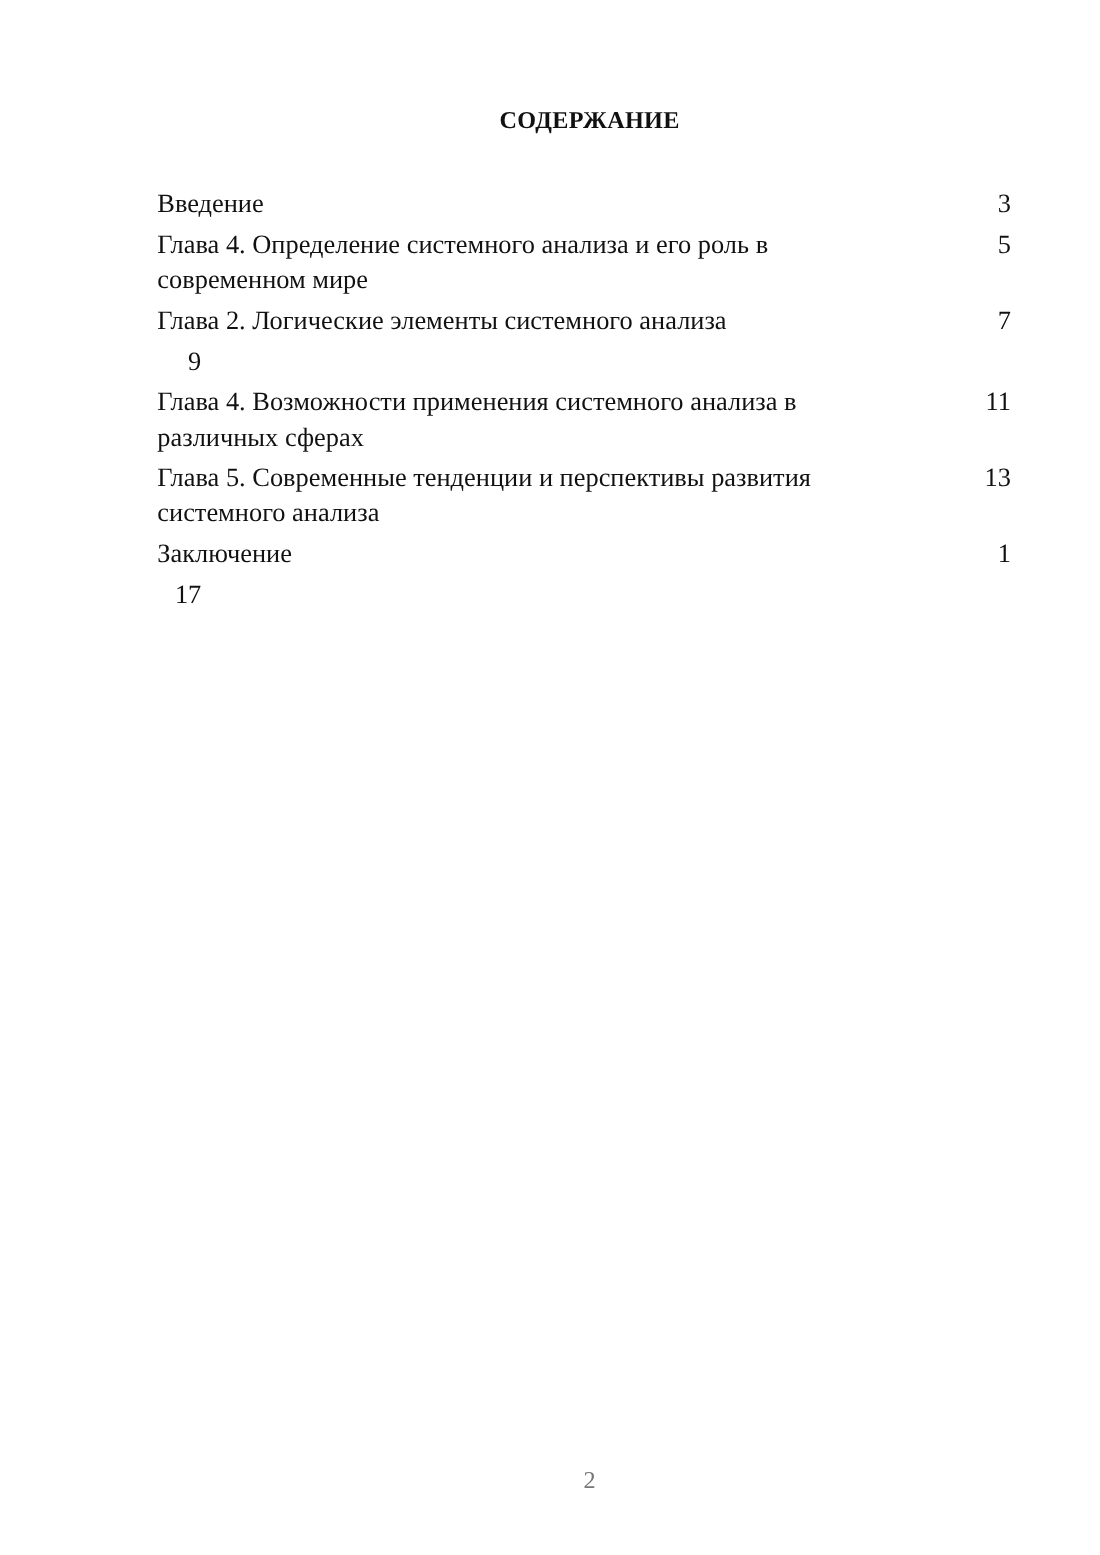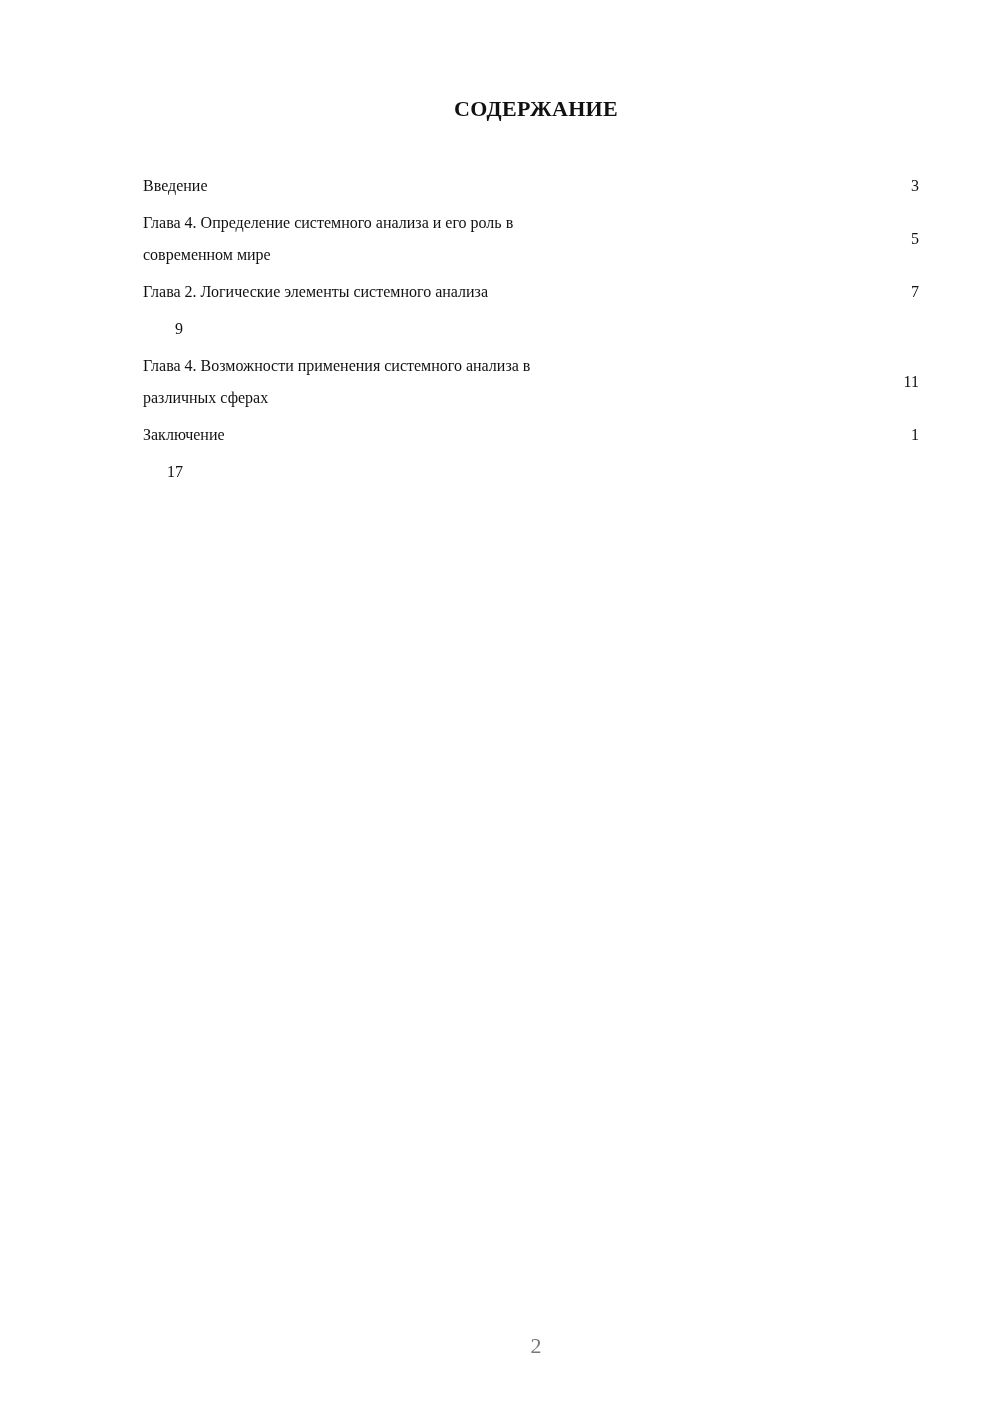--- a/index.html
+++ b/index.html
@@ -26,23 +26,23 @@
       letter-spacing: 0.3px;
     }
     .toc {
       position: absolute;
       top: 170px;
       left: 143px;
       width: 776px;
     }
     .toc-entry {
       display: flex;
-      align-items: center;
+      align-items: flex-start;
       justify-content: space-between;
-      font-size: 16px;
+      font-size: 24px;
       line-height: 32px;
       margin-bottom: 5px;
     }
     .toc-title {
       width: 640px;
       white-space: pre-line;
     }
     .toc-page {
       text-align: right;
       min-width: 40px;
@@ -78,20 +78,25 @@
   </div>
   <div class="toc-entry">
     <span class="toc-page">9</span>
   </div>
   <div class="toc-entry">
     <span class="toc-title">Глава 4. Возможности применения системного анализа в
 различных сферах</span>
     <span class="toc-page">11</span>
   </div>
   <div class="toc-entry">
+    <span class="toc-title">Глава 5. Современные тенденции и перспективы развития
+системного анализа</span>
+    <span class="toc-page">13</span>
+  </div>
+  <div class="toc-entry">
     <span class="toc-title">Заключение</span>
     <span class="toc-page">1</span>
   </div>
   <div class="toc-entry">
     <span class="toc-page">17</span>
   </div>
 </div>
 
 <div class="page-number">2</div>
 

